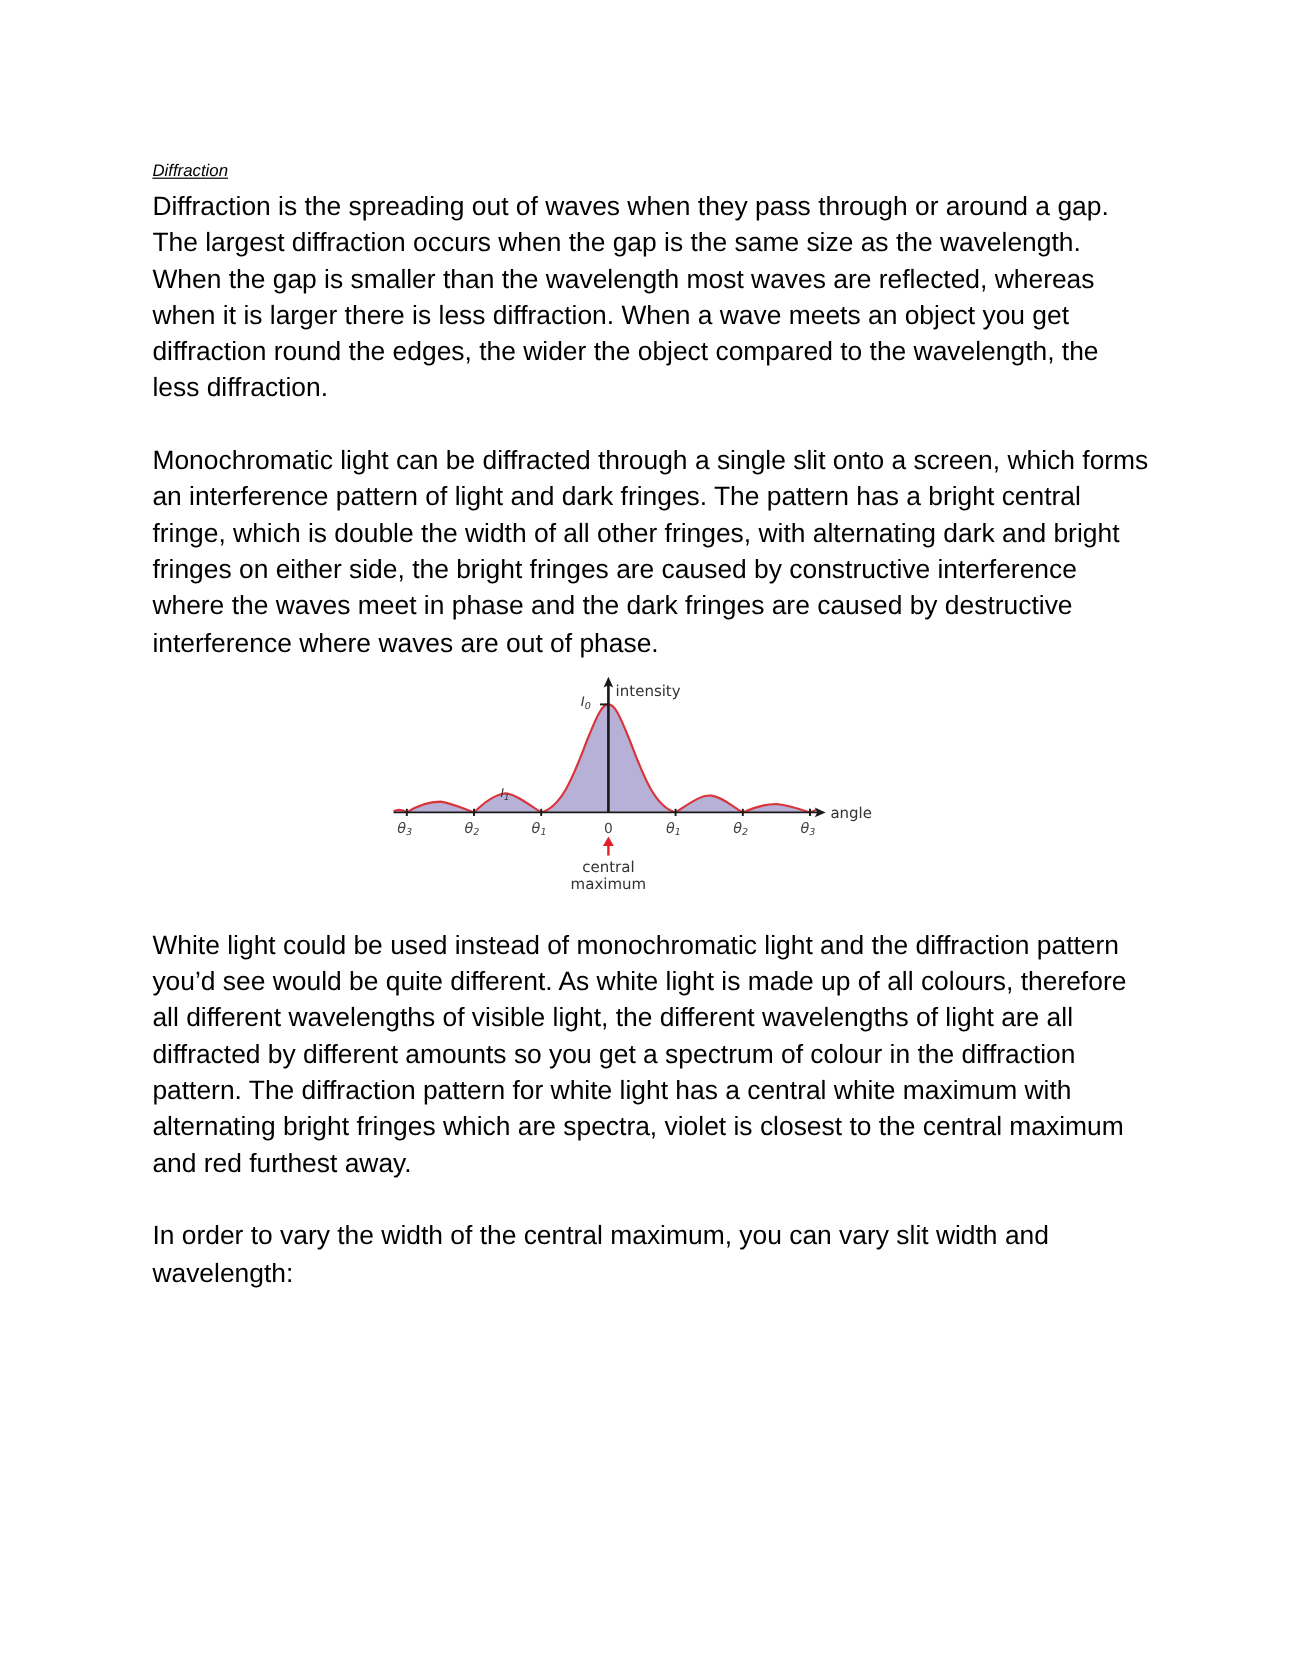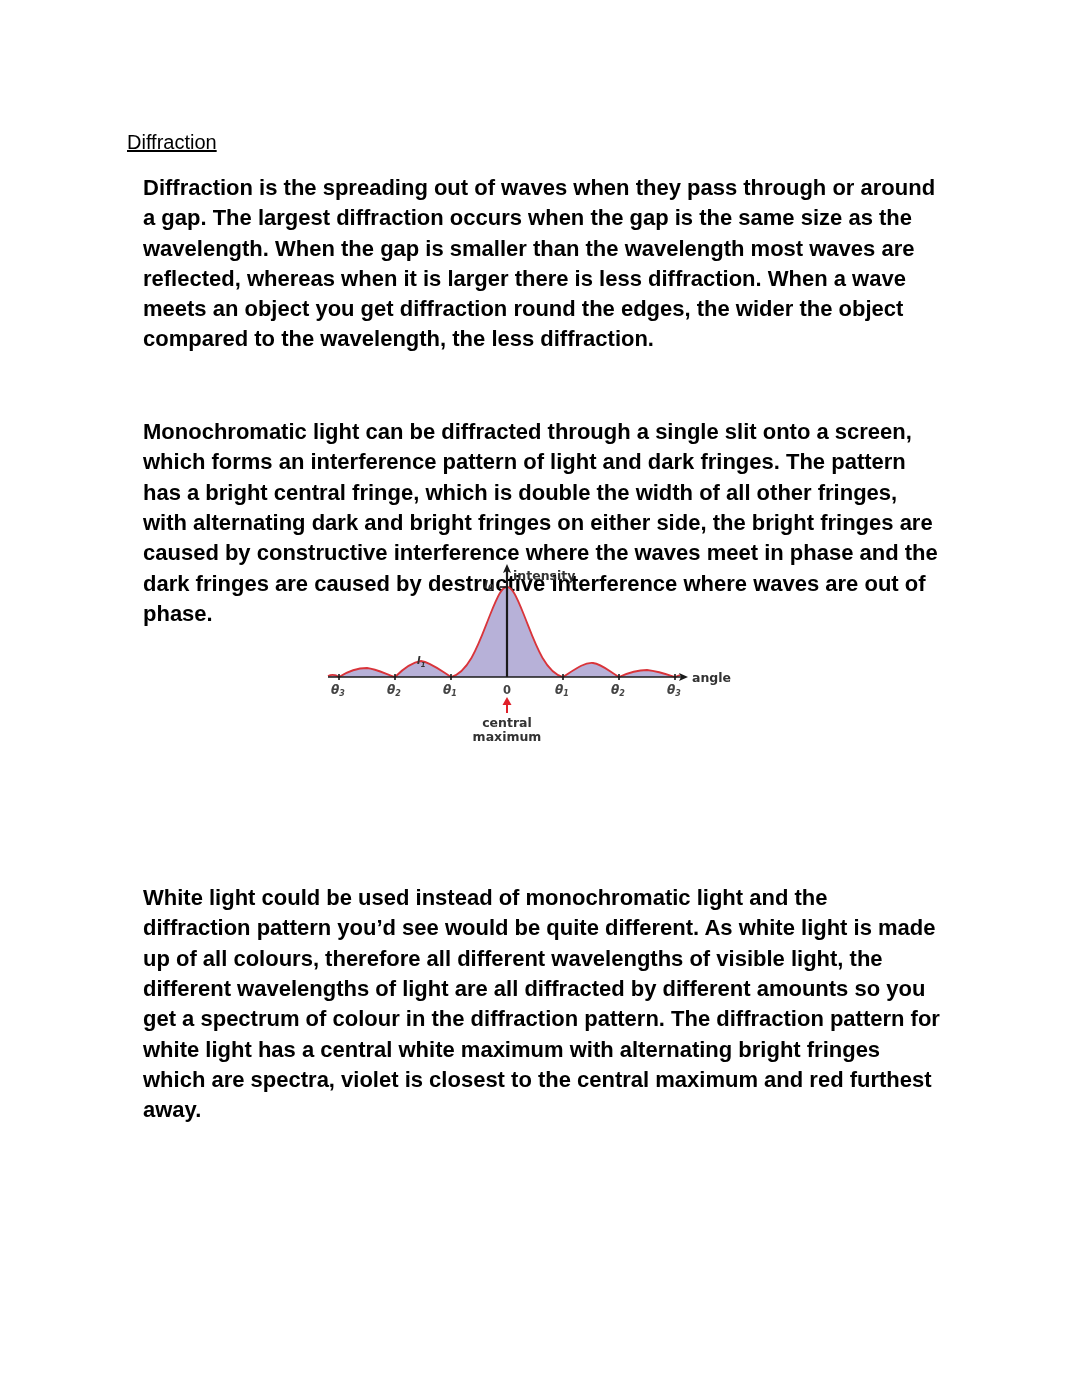--- a/index.html
+++ b/index.html
@@ -1,36 +1,37 @@
 <!DOCTYPE html>
 <html><head>
 <meta charset="utf-8">
 <style>
   html, body { margin: 0; padding: 0; background: #ffffff; }
   body { width: 1080px; height: 1397px; position: relative; overflow: hidden;
          font-family: "Liberation Sans", sans-serif; color: #000; }
   .page { position: absolute; left: 127px; top: 127px; width: 830px; }
-  .title { font-size: 20px; line-height: 30px; text-decoration: underline; margin: 0; }
-  .para { font-size: 22px; line-height: 30.3px; margin: 16px; font-weight: bold; }
+  .title { font-size: 14px; line-height: 30px; text-decoration: underline; margin: 0; font-style: italic; }
+  .para { font-size: 22px; line-height: 30.3px; margin: 0; }
   .gap { height: 30.3px; }
-  .figure { position: absolute; left: 0; top: 0; width: 1080px; height: 1397px; pointer-events: none; font-weight: bold; }
+  .figure { position: absolute; left: 0; top: 0; width: 1080px; height: 1397px; pointer-events: none; }
   .figure svg { position: absolute; left: 310px; top: 560px; }
   .svgtxt { font-family: "DejaVu Sans", sans-serif; }
 </style>
 </head>
 <body>
 
 <div class="page">
   <p class="title">Diffraction</p>
   <p class="para">Diffraction is the spreading out of waves when they pass through or around a gap. The largest diffraction occurs when the gap is the same size as the wavelength. When the gap is smaller than the wavelength most waves are reflected, whereas when it is larger there is less diffraction. When a wave meets an object you get diffraction round the edges, the wider the object compared to the wavelength, the less diffraction.</p>
   <div class="gap"></div>
   <p class="para">Monochromatic light can be diffracted through a single slit onto a screen, which forms an interference pattern of light and dark fringes. The pattern has a bright central fringe, which is double the width of all other fringes, with alternating dark and bright fringes on either side, the bright fringes are caused by constructive interference where the waves meet in phase and the dark fringes are caused by destructive interference where waves are out of phase.</p>
   <div style="height:222px"></div>
   <p class="para">White light could be used instead of monochromatic light and the diffraction pattern you’d see would be quite different. As white light is made up of all colours, therefore all different wavelengths of visible light, the different wavelengths of light are all diffracted by different amounts so you get a spectrum of colour in the diffraction pattern. The diffraction pattern for white light has a central white maximum with alternating bright fringes which are spectra, violet is closest to the central maximum and red furthest away.</p>
   <div class="gap"></div>
+  <p class="para">In order to vary the width of the central maximum, you can vary slit width and wavelength:</p>
 </div>
 
 <div class="figure">
   <svg width="450" height="190" viewBox="0 0 450 190" xmlns="http://www.w3.org/2000/svg">
 
     <path d="M18,117 C22,114 26,113 29,117
          C38,110 52,110 61,117 Z
          M85,117 C94,108 104,102 111,101 C120,102 130,110 141,117 Z
          M141,117 C160,112 170,80 180,55 C188,35 192,27 197,27 C202,27 206,35 214,55 C224,80 234,112 253,117 Z
          M253,117 C264,110 274,102 283,103 C292,104 300,112 309,117 Z

